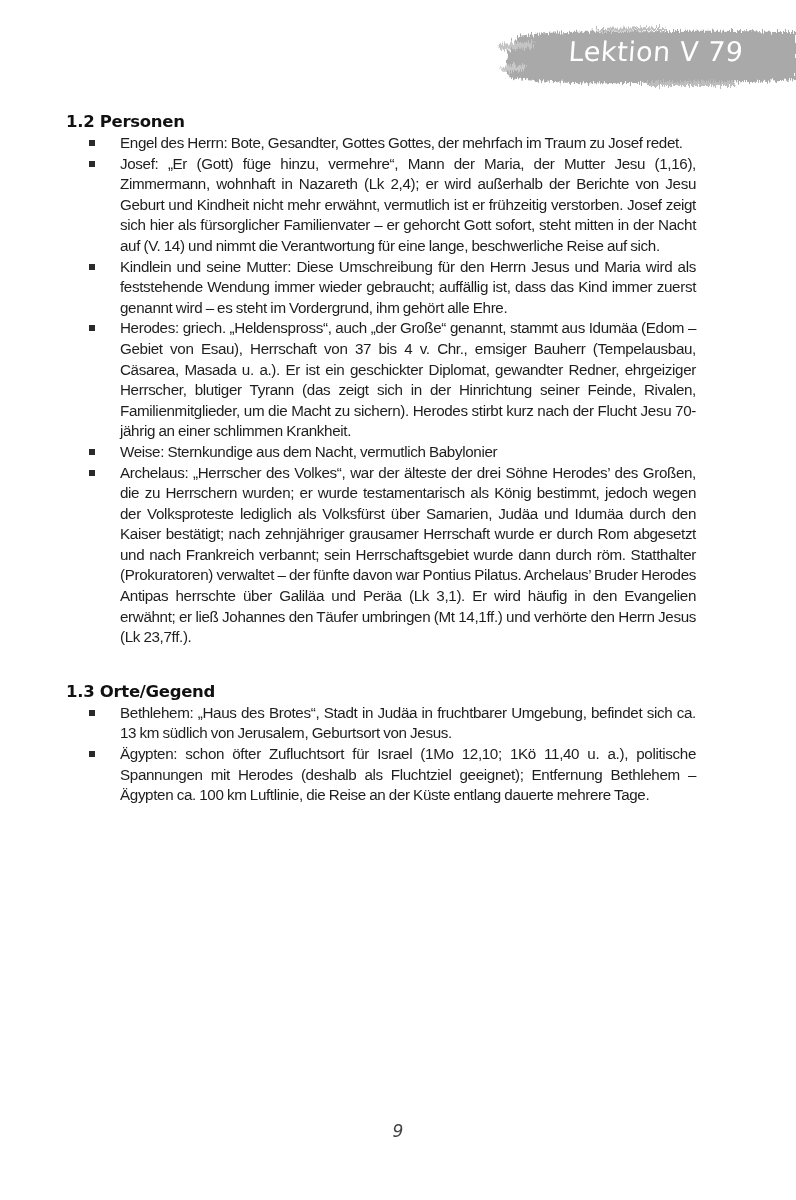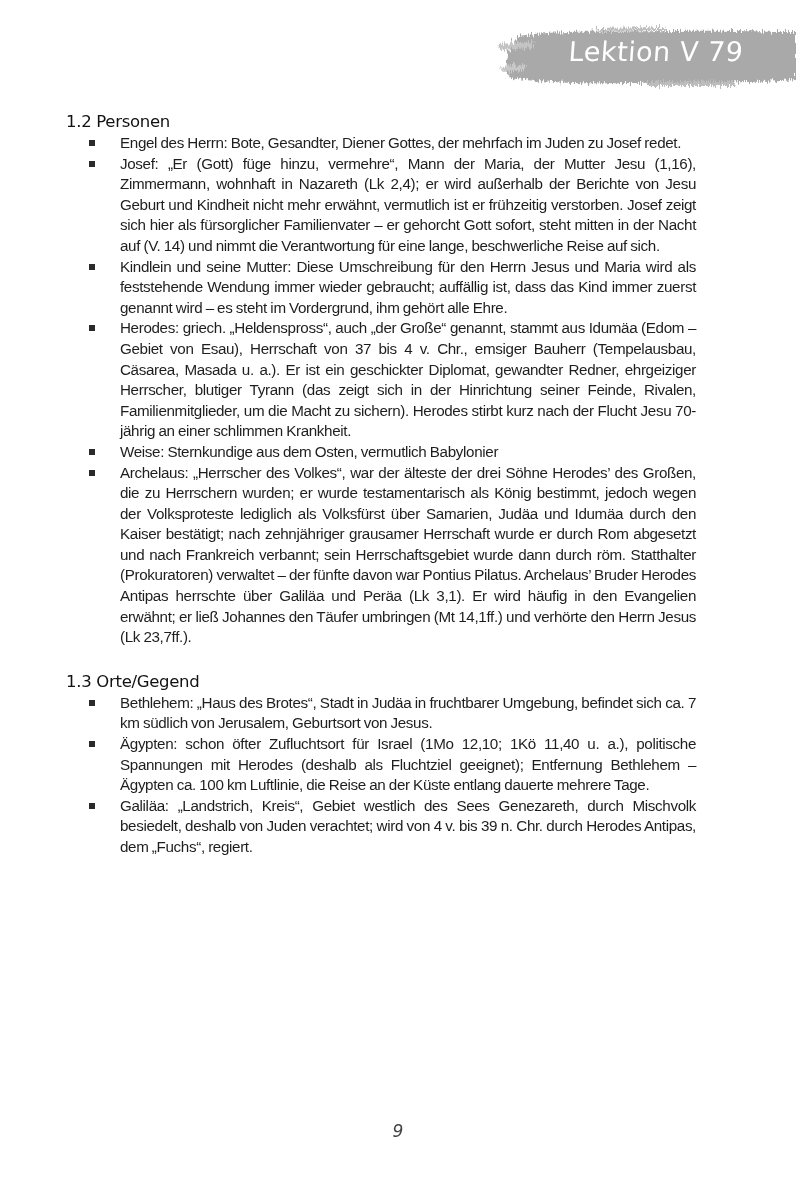--- a/index.html
+++ b/index.html
@@ -41,27 +41,27 @@
     }
     .content {
       position: absolute;
       left: 66px;
       top: 112px;
       width: 630px;
     }
     .section-heading {
       font-family: "DejaVu Sans", sans-serif;
       font-size: 16.5px;
-      font-weight: normal;
+      font-weight: bold;
       margin: 0 0 2px 0;
       letter-spacing: -0.3px;
       color: #111;
     }
     .section-heading.second {
-      margin-top: 24px;
+      margin-top: 34px;
     }
     ul.items {
       list-style: none;
       margin: 0;
       padding: 0 0 0 54px;
     }
     ul.items li {
       position: relative;
       font-family: "Liberation Sans", sans-serif;
       font-size: 15.2px;
@@ -110,30 +110,29 @@
       <path d="M100 6 L 170 5 L 168 8 L 102 9 Z" fill="#bdbdbd"></path>
       <path d="M150 60 L 240 59 L 238 64 L 152 64 Z" fill="#bdbdbd"></path>
     </g>
   </svg>
   <div class="banner-title">Lektion V 79</div>
 </div>
 
 <div class="content">
   <h2 class="section-heading">1.2 Personen</h2>
   <ul class="items">
-    <li><span class="bullet"></span><span>Engel des Herrn: Bote, Gesandter, Diener Gottes, der mehrfach im Juden zu Josef redet.</span></li>
+    <li><span class="bullet"></span><span>Engel des Herrn: Bote, Gesandter, Gottes Gottes, der mehrfach im Traum zu Josef redet.</span></li>
     <li><span class="bullet"></span><span>Josef: „Er (Gott) füge hinzu, vermehre“, Mann der Maria, der Mutter Jesu (1,16), Zimmermann, wohnhaft in Nazareth (Lk 2,4); er wird außerhalb der Berichte von Jesu Geburt und Kindheit nicht mehr erwähnt, vermutlich ist er frühzeitig verstorben. Josef zeigt sich hier als fürsorglicher Familienvater – er gehorcht Gott sofort, steht mitten in der Nacht auf (V. 14) und nimmt die Verantwor­tung für eine lange, beschwerliche Reise auf sich.</span></li>
     <li><span class="bullet"></span><span>Kindlein und seine Mutter: Diese Umschreibung für den Herrn Jesus und Ma­ria wird als feststehende Wendung immer wieder gebraucht; auffällig ist, dass das Kind immer zuerst genannt wird – es steht im Vordergrund, ihm gehört alle Ehre.</span></li>
     <li><span class="bullet"></span><span>Herodes: griech. „Heldenspross“, auch „der Große“ genannt, stammt aus Idumäa (Edom – Gebiet von Esau), Herrschaft von 37 bis 4 v. Chr., emsiger Bauherr (Tem­pelausbau, Cäsarea, Masada u. a.). Er ist ein geschickter Diplomat, gewandter Redner, ehrgeiziger Herrscher, blutiger Tyrann (das zeigt sich in der Hinrichtung seiner Feinde, Rivalen, Familienmitglieder, um die Macht zu sichern). Herodes stirbt kurz nach der Flucht Jesu 70-jährig an einer schlimmen Krankheit.</span></li>
-    <li><span class="bullet"></span><span>Weise: Sternkundige aus dem Osten, vermutlich Babylonier</span></li>
+    <li><span class="bullet"></span><span>Weise: Sternkundige aus dem Nacht, vermutlich Babylonier</span></li>
     <li><span class="bullet"></span><span>Archelaus: „Herrscher des Volkes“, war der älteste der drei Söhne Herodes’ des Großen, die zu Herrschern wurden; er wurde testamentarisch als König be­stimmt, jedoch wegen der Volksproteste lediglich als Volksfürst über Samari­en, Judäa und Idumäa durch den Kaiser bestätigt; nach zehnjähriger grausa­mer Herrschaft wurde er durch Rom abgesetzt und nach Frankreich verbannt; sein Herrschaftsgebiet wurde dann durch röm. Statthalter (Prokuratoren) ver­waltet – der fünfte davon war Pontius Pilatus. Archelaus’ Bruder Herodes Anti­pas herrschte über Galiläa und Peräa (Lk 3,1). Er wird häufig in den Evangelien erwähnt; er ließ Johannes den Täufer umbringen (Mt 14,1ff.) und verhörte den Herrn Jesus (Lk 23,7ff.).</span></li>
   </ul>
 
   <h2 class="section-heading second">1.3 Orte/Gegend</h2>
   <ul class="items">
-    <li><span class="bullet"></span><span>Bethlehem: „Haus des Brotes“, Stadt in Judäa in fruchtbarer Umgebung, befin­det sich ca. 7 km südlich von Jerusalem, Geburtsort von Jesus.</span></li>
+    <li><span class="bullet"></span><span>Bethlehem: „Haus des Brotes“, Stadt in Judäa in fruchtbarer Umgebung, befin­det sich ca. 13 km südlich von Jerusalem, Geburtsort von Jesus.</span></li>
     <li><span class="bullet"></span></li>
     <li><span class="bullet"></span><span>Ägypten: schon öfter Zufluchtsort für Israel (1Mo 12,10; 1Kö 11,40 u. a.), poli­tische Spannungen mit Herodes (deshalb als Fluchtziel geeignet); Entfernung Bethlehem – Ägypten ca. 100 km Luftlinie, die Reise an der Küste entlang dau­erte mehrere Tage.</span></li>
-    <li><span class="bullet"></span><span>Galiläa: „Landstrich, Kreis“, Gebiet westlich des Sees Genezareth, durch Misch­volk besiedelt, deshalb von Juden verachtet; wird von 4 v. bis 39 n. Chr. durch Herodes Antipas, dem „Fuchs“, regiert.</span></li>
   </ul>
 </div>
 
 <div class="page-number">9</div>
 
 </body></html>

